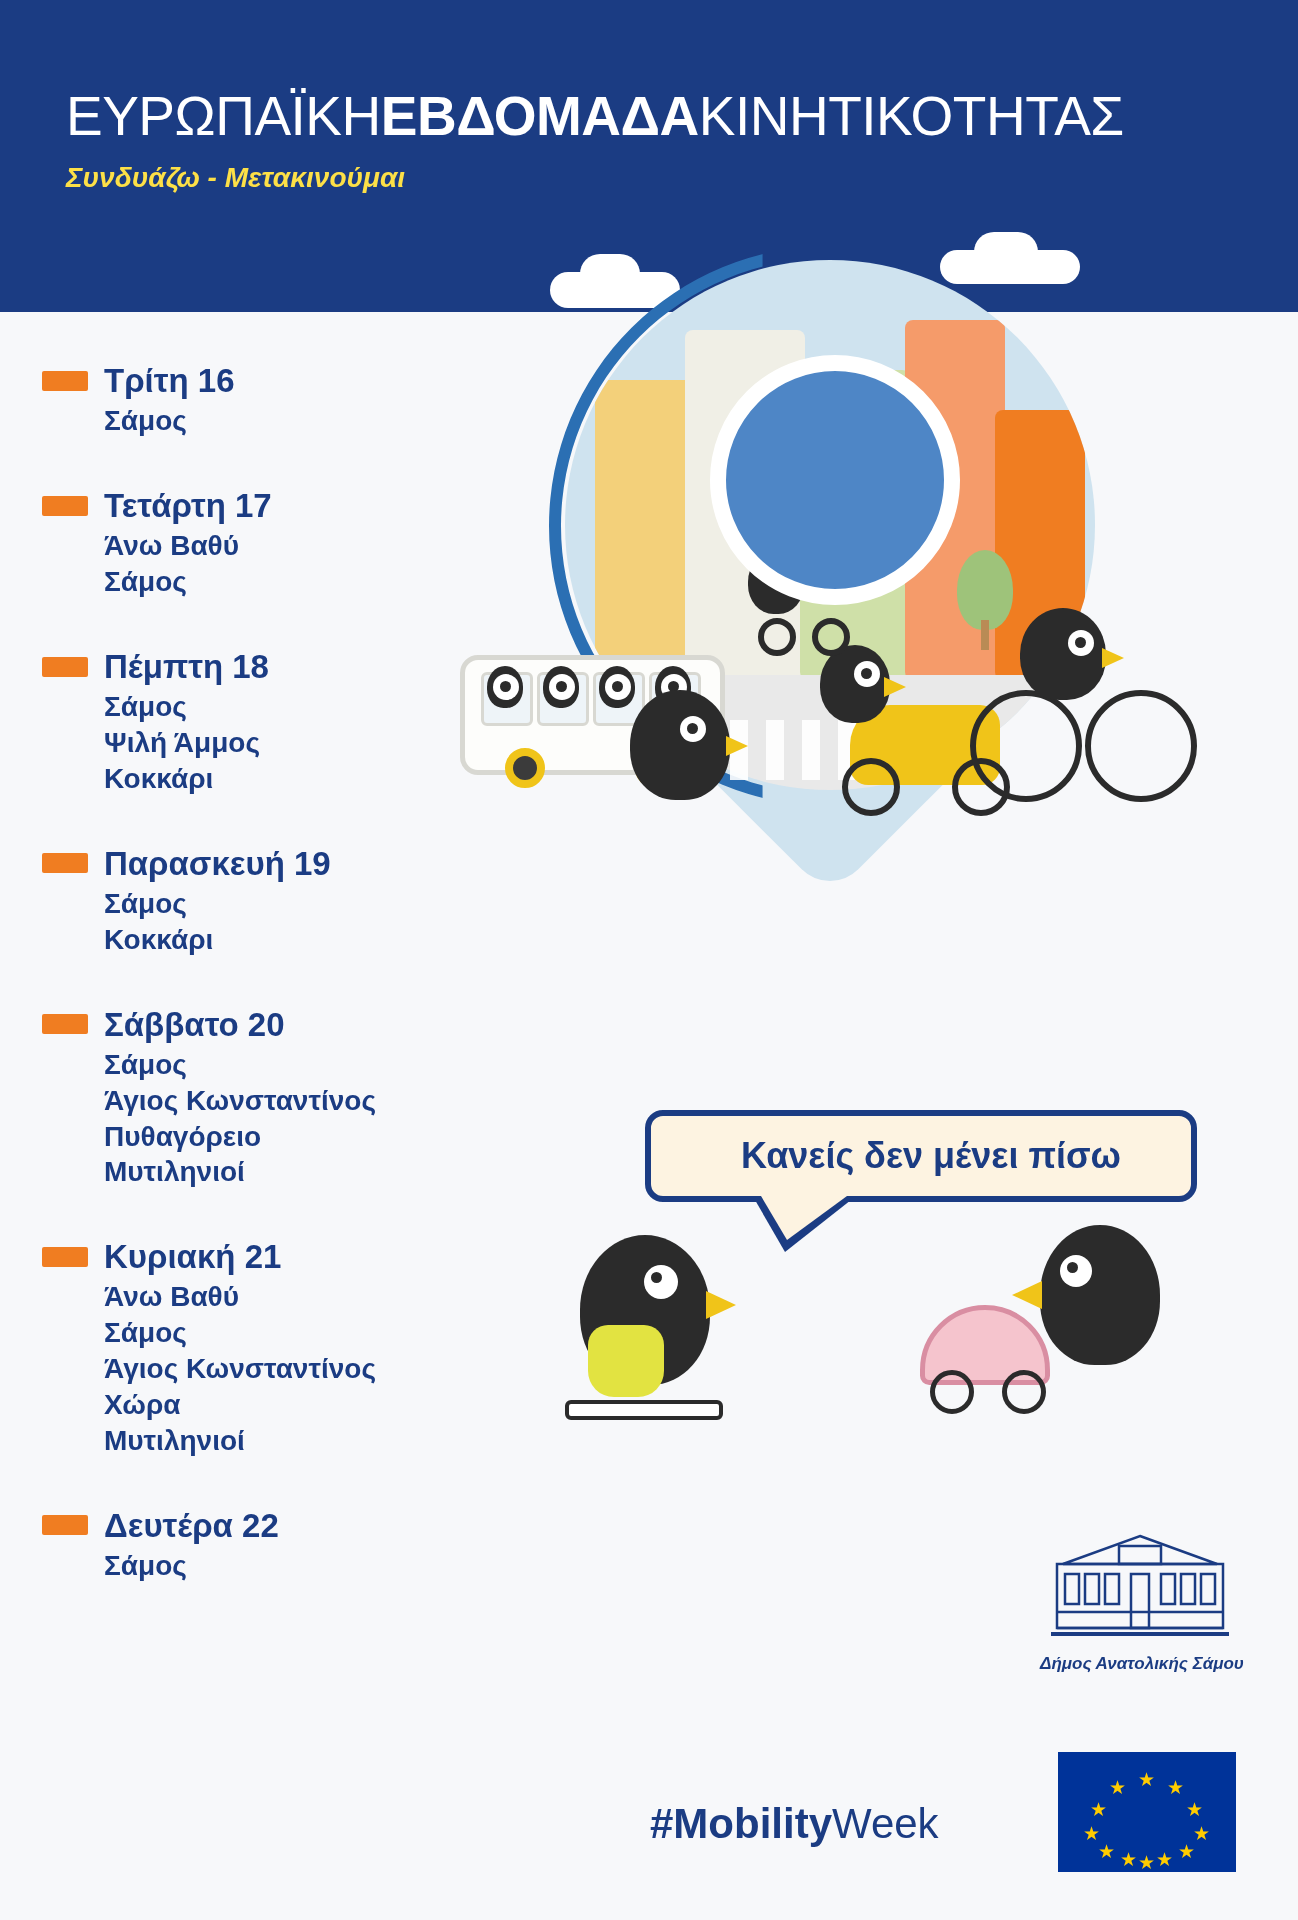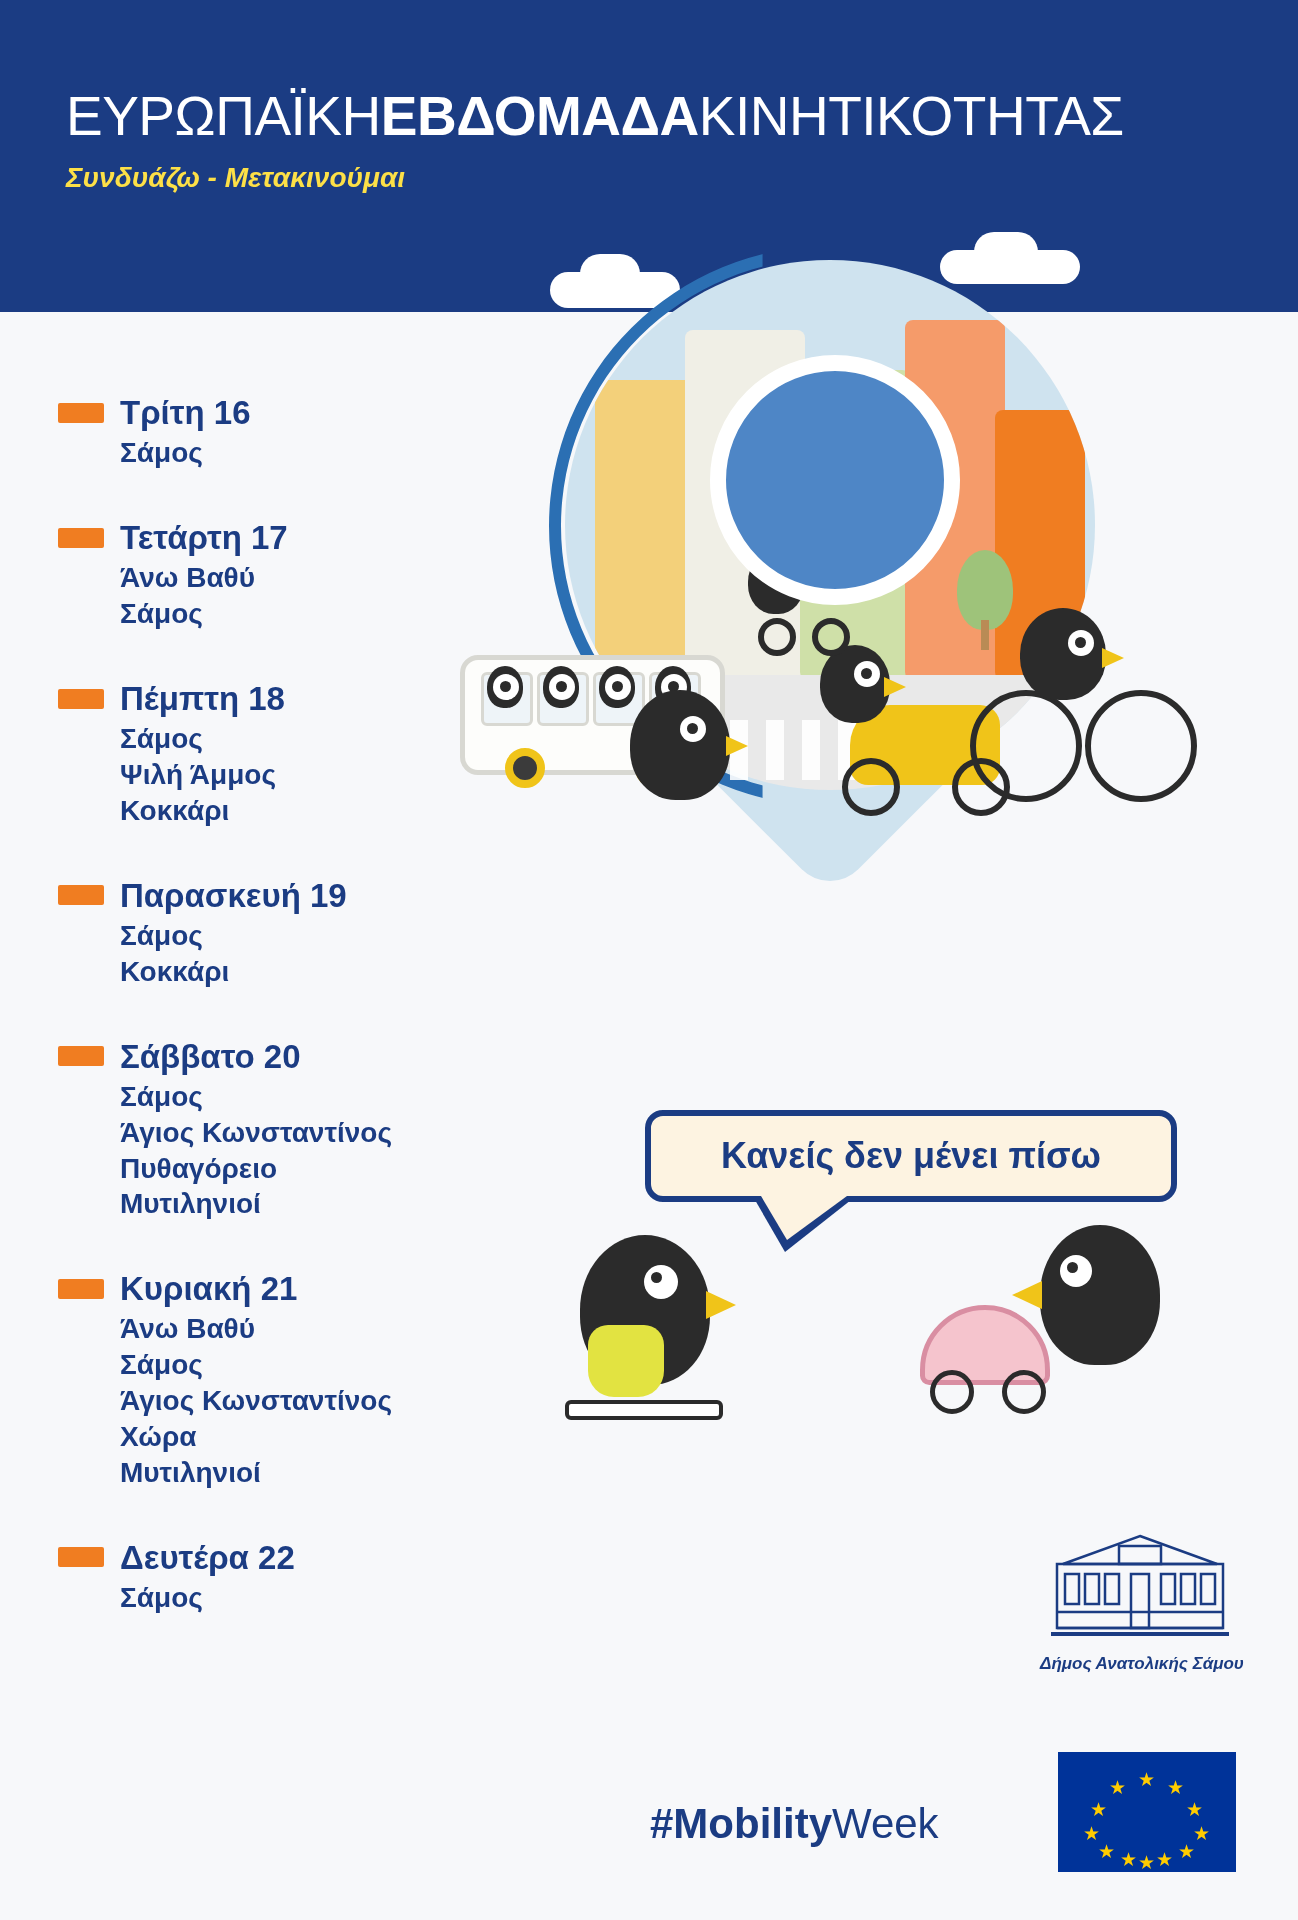--- a/index.html
+++ b/index.html
@@ -24,21 +24,21 @@
   .title-line .thin{font-weight:400;}
   .title-line .bold{font-weight:700;}
   .subtitle{
     margin-top:10px;font-size:40px;font-weight:400;color:#ffffff;letter-spacing:0px;
   }
   .tagline{
     margin-top:16px;font-size:28px;font-weight:700;font-style:italic;color:#fde047;
   }
 
   
-  .schedule{position:absolute;left:58px;top:360px;width:520px;margin-top:32px;}
+  .schedule{position:absolute;left:42px;top:360px;width:520px;}
   .day-block{margin-bottom:46px;}
   .day-head{display:flex;align-items:center;gap:16px;}
   .bullet{
     width:46px;height:20px;background:#f07d21;border-radius:2px;flex:none;
   }
   .day-name{
     font-size:33px;font-weight:700;color:#1b3c83;line-height:1.25;
   }
   .places{margin-left:62px;margin-top:2px;}
   .place{
@@ -95,21 +95,21 @@
   .bird .eye:after{content:"";position:absolute;left:7px;top:7px;width:11px;height:11px;background:#2b2b2b;border-radius:50%;}
   .beak{position:absolute;width:0;height:0;border-top:10px solid transparent;border-bottom:10px solid transparent;border-left:22px solid #f0c419;}
 
   .scooter{position:absolute;left:330px;top:455px;width:150px;height:80px;background:#f0c419;border-radius:40px 20px 18px 18px;}
   .bike-wheel{position:absolute;border:6px solid #2b2b2b;border-radius:50%;background:transparent;}
 
   
   .bubble{
     position:absolute;left:645px;top:1110px;width:520px;height:80px;
     background:#fdf3e1;border:6px solid #1b3c83;border-radius:18px;
-    display:flex;align-items:center;justify-content:center;
+    display:flex;align-items:center;justify-content:center;padding-left:20px;
   }
   .bubble span{font-size:36px;font-weight:700;color:#1b3c83;white-space:nowrap;}
   .bubble:after{
     content:"";position:absolute;left:110px;bottom:-44px;width:0;height:0;
     border-left:26px solid transparent;border-right:60px solid transparent;border-top:44px solid #fdf3e1;
   }
   .bubble:before{
     content:"";position:absolute;left:104px;bottom:-56px;width:0;height:0;
     border-left:30px solid transparent;border-right:66px solid transparent;border-top:52px solid #1b3c83;
   }

